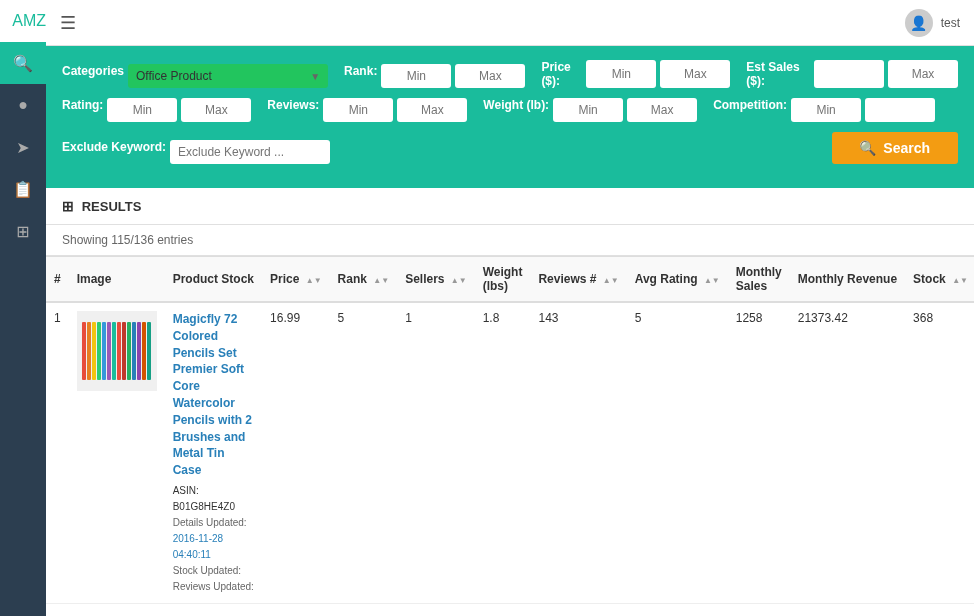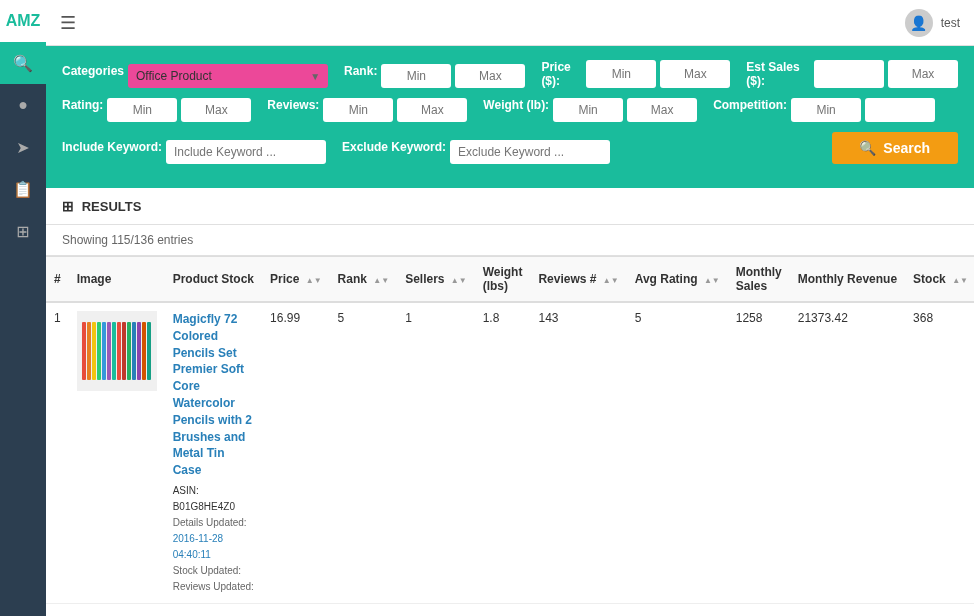--- a/index.html
+++ b/index.html
@@ -10,25 +10,25 @@
       width: 46px;
       background: #2c3e50;
       display: flex;
       flex-direction: column;
       align-items: center;
       padding-top: 0;
       flex-shrink: 0;
     }
     .sidebar-logo {
       color: #1abc9c;
-      font-weight: bold;
+      font-weight: normal;
       font-size: 16px;
       padding: 12px 0;
       width: 100%;
-      text-align: center;
+      text-align: right;
       background: #fff;
     }
     .sidebar-icon {
       width: 100%;
       height: 42px;
       display: flex;
       align-items: center;
       justify-content: center;
       color: #aaa;
       cursor: pointer;
@@ -109,21 +109,21 @@
       border: none;
       border-radius: 3px;
       padding: 5px 8px;
       font-size: 12px;
       color: #333;
       outline: none;
     }
     .filter-input.wide { width: 160px; }
     .filter-input.narrow { width: 70px; text-align: center; }
     .filter-select {
-      background: #ec4899;
+      background: #22c55e;
       border: none;
       border-radius: 3px;
       padding: 5px 8px;
       font-size: 12px;
       color: #333;
       outline: none;
       width: 200px;
       appearance: none;
       cursor: pointer;
     }
@@ -329,24 +329,20 @@
       <div class="filter-group">
         <span class="filter-label">Competition:</span>
         <div class="filter-inputs">
           <input class="filter-input narrow" placeholder="Min" style="">
           <input class="filter-input narrow" style="">
         </div>
       </div>
     </div>
 
     <div class="filter-row">
-      <div class="filter-group">
-        <span class="filter-label">Include Keyword:</span>
-        <input class="filter-input wide" placeholder="Include Keyword ..." style="">
-      </div>
       <div class="filter-group">
         <span class="filter-label">Exclude Keyword:</span>
         <input class="filter-input wide" placeholder="Exclude Keyword ..." style="">
       </div>
       <div class="filter-group" style="justify-content: flex-end; margin-left: auto;">
         <button class="search-btn">
           <span>🔍</span>
           <span>Search</span>
         </button>
       </div>

